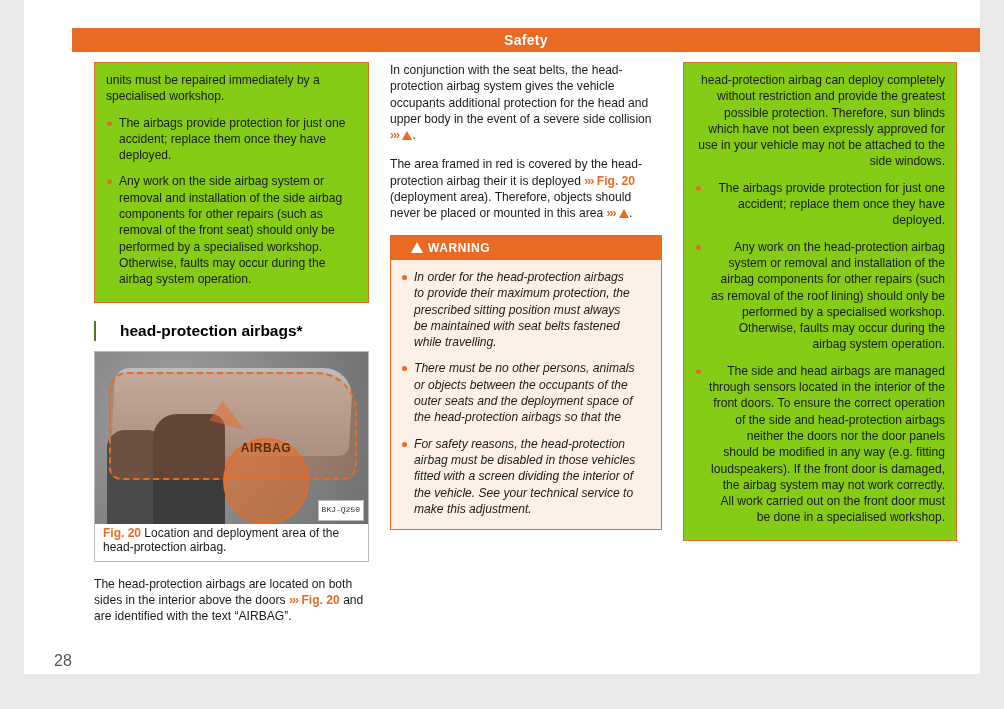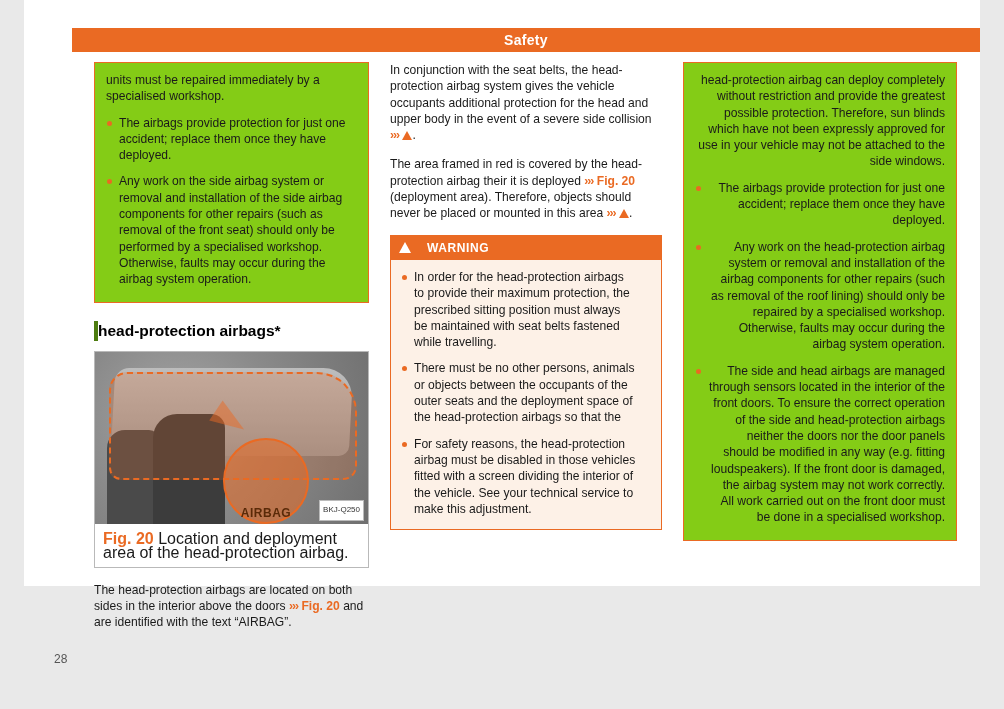--- a/index.html
+++ b/index.html
@@ -11,21 +11,21 @@
     width: 1004px;
     height: 709px;
     font-family: "Liberation Sans", sans-serif;
     overflow: hidden;
   }
   .page {
     position: absolute;
     left: 24px;
     top: 0;
     width: 956px;
-    height: 586px;
+    height: 674px;
     background: #ffffff;
   }
   .header-bar {
     position: absolute;
     left: 48px;
     top: 28px;
     width: 908px;
     height: 24px;
     background: #ea6a23;
     color: #ffffff;
@@ -33,21 +33,21 @@
     font-weight: bold;
     display: flex;
     align-items: center;
     justify-content: center;
     letter-spacing: 0.3px;
   }
   .page-number {
     position: absolute;
     left: 30px;
     top: 652px;
-    font-size: 12px;
+    font-size: 16px;
     color: #555;
   }
 
   .col {
     position: absolute;
     top: 62px;
     font-size: 12.1px;
     line-height: 16.3px;
     color: #1a1a1a;
   }
@@ -80,22 +80,22 @@
     width: 5px;
     height: 5px;
     border-radius: 50%;
     background: #ea6a23;
   }
 
   .section-title {
     font-size: 15.5px;
     font-weight: bold;
     color: #000;
-    border-left: 4px solid #4d7c0f;
-    padding-left: 0;
+    border-left: 2px solid #4d7c0f;
+    padding-left: 24px;
     margin: 4px 0 10px 0;
     line-height: 20px;
   }
 
   .chev { color: #ea6a23; font-weight: bold; letter-spacing: -1px; }
   .figref { color: #ea6a23; font-weight: bold; }
 
   .warn-tri {
     display: inline-block;
     width: 0; height: 0;
@@ -156,21 +156,21 @@
     background: rgba(234,106,35,0.22);
   }
   .airbag-circle {
     position: absolute;
     left: 128px; top: 86px;
     width: 82px; height: 82px;
     border-radius: 50%;
     background: rgba(234,106,35,0.55);
     border: 2px solid #ea6a23;
     display: flex;
-    align-items: flex-end;
+    align-items: flex-start;
     justify-content: center;
     color: #5a2a08;
     font-size: 12px;
     font-weight: bold;
     letter-spacing: 0.5px;
   }
   .airbag-arrow {
     position: absolute;
     left: 118px; top: 56px;
     width: 0; height: 0;
@@ -180,54 +180,55 @@
     transform: rotate(34deg);
   }
   .img-code {
     position: absolute;
     right: 4px; bottom: 3px;
     background: #ffffff;
     color: #333;
     font-size: 8px;
     padding: 1px 3px;
     border: 1px solid #bbb;
+    font-family: Liberation Mono, monospace;
   }
   .fig-caption {
-    padding: 8px 8px 7px 8px;
-    font-size: 16px;
+    padding: 2px 8px 7px 8px;
+    font-size: 12px;
     line-height: 14px;
     background: #fff;
   }
   .fig-caption .figlabel { color: #ea6a23; font-weight: bold; }
 
   
   .warning-box {
     border: 1px solid #ea6a23;
     background: #fdf1e7;
     box-sizing: border-box;
   }
   .warning-head {
     background: #ea6a23;
     color: #ffffff;
     font-size: 12px;
     font-weight: bold;
     letter-spacing: 0.6px;
-    padding: 4px 8px;
+    padding: 4px 20px;
     display: flex;
     align-items: center;
-    gap: 16px;
+    gap: 5px;
   }
   .warning-head .tri {
     width: 0; height: 0;
     border-left: 6px solid transparent;
     border-right: 6px solid transparent;
     border-bottom: 11px solid #ffffff;
     position: relative;
   }
-  .warning-body { padding: 9px 25px 2px 10px; }
+  .warning-body { padding: 9px 25px 2px 10px; font-style: italic; }
   .warning-body .bullet { margin-bottom: 10px; }
 </style>
 </head>
 <body>
 
 <div class="page">
 
   <div class="header-bar">
     <span>Safety</span>
   </div>
@@ -301,18 +302,18 @@
         <div class="bullet">For safety reasons, the head-protection airbag must be disabled in those vehicles fitted with a screen dividing the interior of the vehicle. See your technical service to make this adjustment.</div>
       </div>
     </div>
 
   </div>
 
   <div class="col col3">
     <div class="note-box">
       <p>head-protection airbag can deploy completely without restriction and provide the greatest possible protection. Therefore, sun blinds which have not been expressly approved for use in your vehicle may not be attached to the side windows.</p>
       <div class="bullet">The airbags provide protection for just one accident; replace them once they have deployed.</div>
-      <div class="bullet">Any work on the head-protection airbag system or removal and installation of the airbag components for other repairs (such as removal of the roof lining) should only be repaired by a specialised workshop. Otherwise, faults may occur during the airbag system operation.</div>
+      <div class="bullet">Any work on the head-protection airbag system or removal and installation of the airbag components for other repairs (such as removal of the roof lining) should only be performed by a specialised workshop. Otherwise, faults may occur during the airbag system operation.</div>
       <div class="bullet">The side and head airbags are managed through sensors located in the interior of the front doors. To ensure the correct operation of the side and head-protection airbags neither the doors nor the door panels should be modified in any way (e.g. fitting loudspeakers). If the front door is damaged, the airbag system may not work correctly. All work carried out on the front door must be done in a specialised workshop.</div>
     </div>
   </div>
 
 </div>
 
 </body></html>

